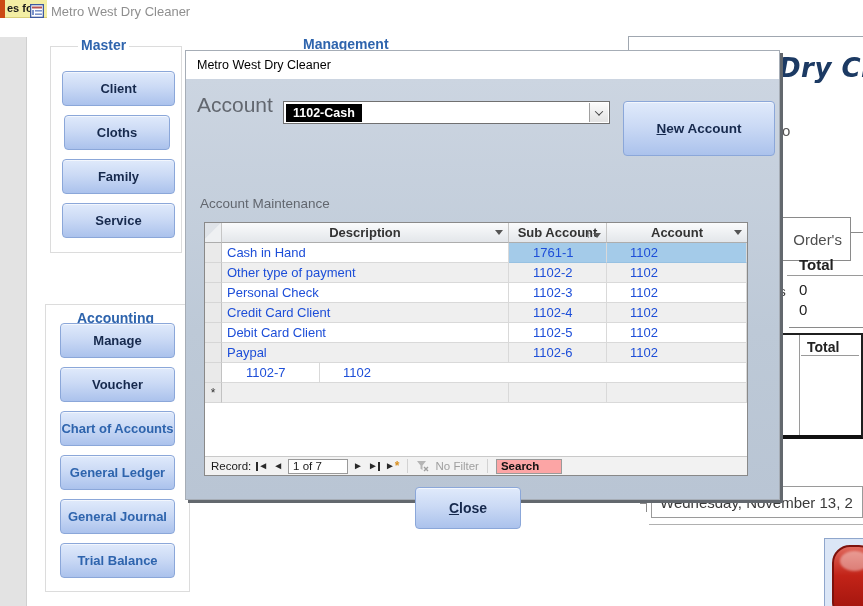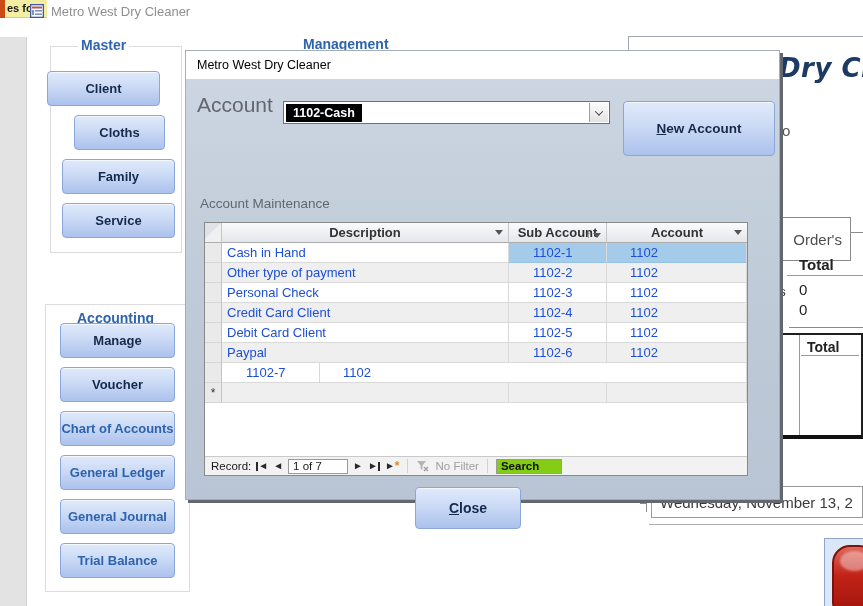--- a/index.html
+++ b/index.html
@@ -103,21 +103,21 @@
 
   .recnav { position:absolute; left:0; right:0; bottom:0; height:19px; background:#f2f2f2;
             border-top:1px solid #c9c9c9; display:flex; align-items:center; padding-left:6px;
             font-size:11.5px; color:#1a1a1a; gap:5px; }
   .navico { font-size:10px; color:#2a2a2a; line-height:1; display:flex; align-items:center; }
   .navbar-bar { display:inline-block; width:2px; height:9px; background:#2a2a2a; }
   .countbox { width:60px; height:15px; background:#fff; border:1px solid #9a9a9a; font-size:11.5px;
               padding-left:4px; line-height:13px; }
   .vsep { width:1px; height:14px; background:#d2d2d2; margin:0 3px; }
   .nofilter { color:#9f9f9f; font-size:11.5px; display:flex; align-items:center; gap:6px; }
-  .searchbox { width:66px; height:15px; background:#84cc16; border:1px solid #9a9a9a; font-size:11.5px;
+  .searchbox { width:66px; height:15px; background:#fca5a5; border:1px solid #9a9a9a; font-size:11.5px;
                font-weight:600; padding-left:4px; line-height:13px; color:#111; }
 
   .close-btn { left:229px; top:408px; width:106px; height:42px; font-size:14px; }
 
   .tick-v { width:1px; height:16px; background:#8a8a8a; }
   .tick-h { width:6px; height:1px; background:#8a8a8a; }
 </style>
 </head>
 <body>
 
@@ -222,21 +222,21 @@
             <span class="right-ico">
                 <span class="tri"></span>
               </span>
           </div>
         </div>
 
         <div id="rows">
             <div class="drow">
               <div class="rsel"></div>
               <div class="dcell cdesc">Cash in Hand</div>
-              <div class="dcell csub sel">1102-1</div>
+              <div class="dcell csub sel">1761-1</div>
               <div class="dcell cacct sel">1102</div>
             </div>
             <div class="drow altrow">
               <div class="rsel"></div>
               <div class="dcell cdesc">Other type of payment</div>
               <div class="dcell csub">1102-2</div>
               <div class="dcell cacct">1102</div>
             </div>
             <div class="drow">
               <div class="rsel"></div>
@@ -295,22 +295,22 @@
           <span class="searchbox">Search</span>
         </div>
       </div>
 
       <div class="btn close-btn">
         <span><span class="accel">C</span><span>lose</span></span>
       </div>
 
     </div>
   </div>
-<div class="btn" style="left: 47px; top: 71px; width: 113px; height: 35px;">Client</div>
-    <div class="btn" style="left: 74px; top: 115px; width: 91px; height: 35px;">Cloths</div>
+<div class="btn" style="left: 62px; top: 71px; width: 113px; height: 35px;">Client</div>
+    <div class="btn" style="left: 64px; top: 115px; width: 106px; height: 35px;">Cloths</div>
     <div class="btn" style="left: 62px; top: 159px; width: 113px; height: 35px;">Family</div>
     <div class="btn" style="left: 62px; top: 203px; width: 113px; height: 35px;">Service</div>
     <div class="btn" style="left: 60px; top: 323px; width: 115px; height: 35px;">Manage</div>
     <div class="btn" style="left: 60px; top: 367px; width: 115px; height: 35px;">Voucher</div>
     <div class="btn bluetext" style="left: 60px; top: 411px; width: 115px; height: 35px;">Chart of Accounts</div>
     <div class="btn bluetext" style="left: 60px; top: 455px; width: 115px; height: 35px;">General Ledger</div>
     <div class="btn bluetext" style="left: 60px; top: 499px; width: 115px; height: 35px;">General Journal</div>
     <div class="btn bluetext" style="left: 60px; top: 543px; width: 115px; height: 35px;">Trial Balance</div>
   </div>
 

